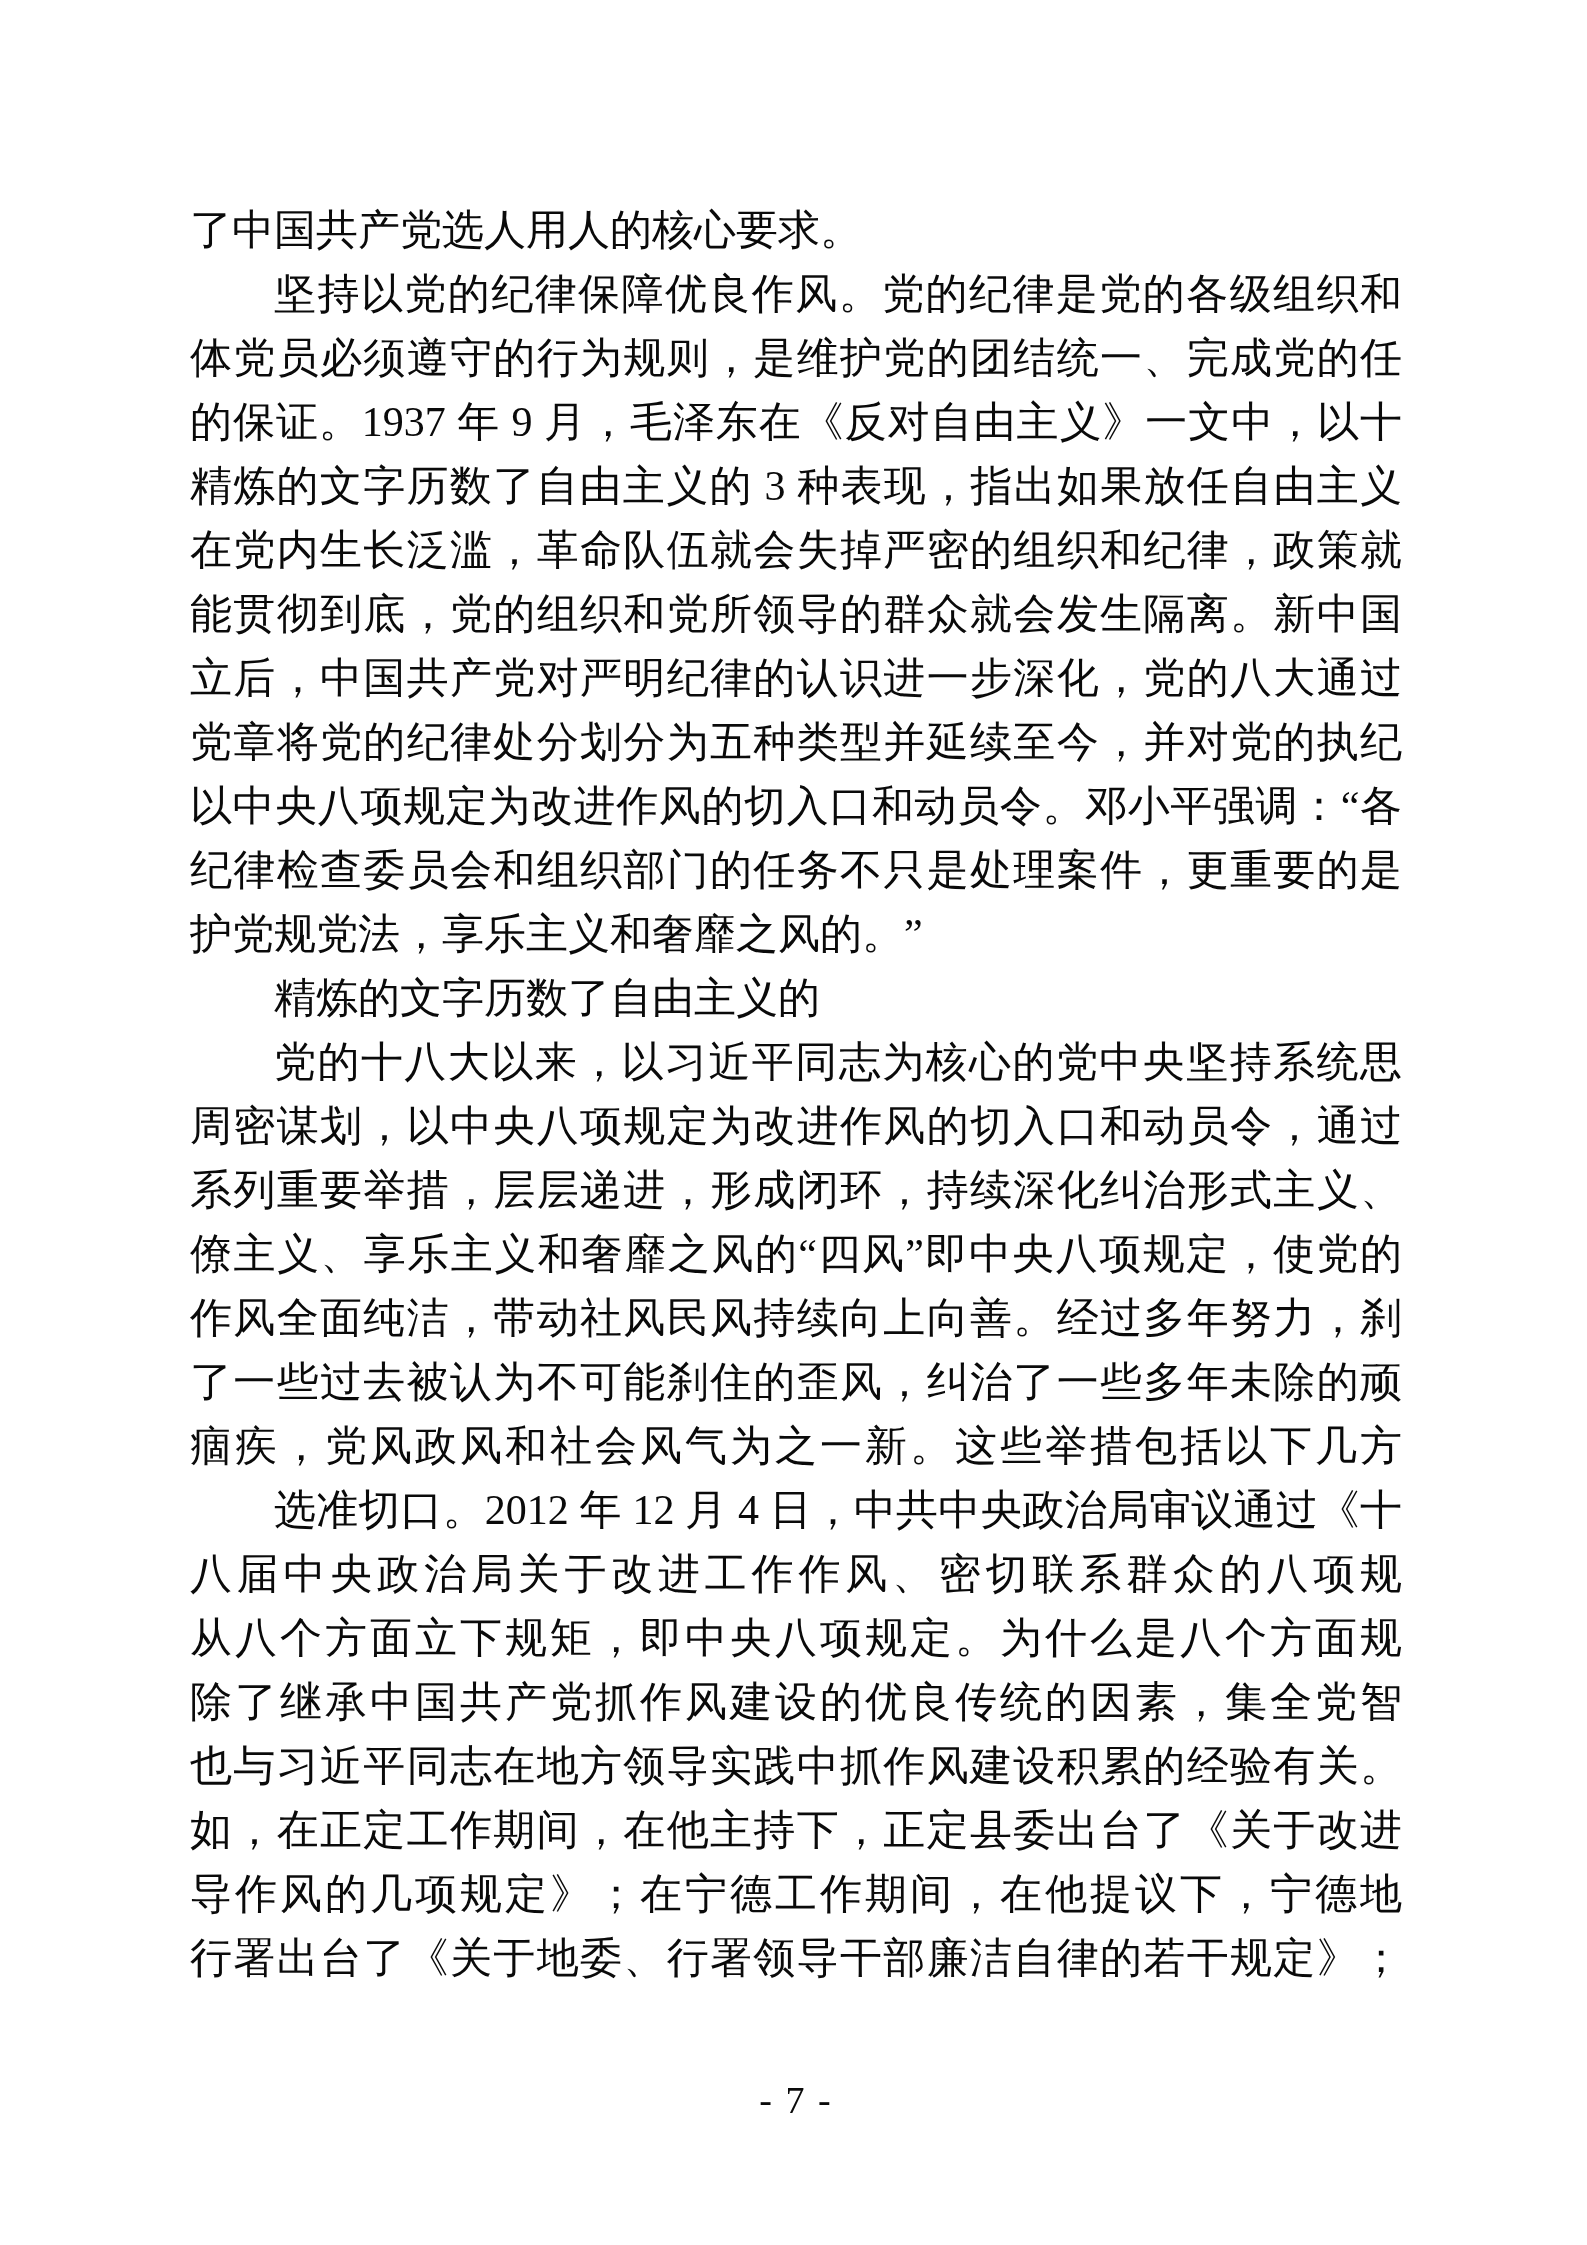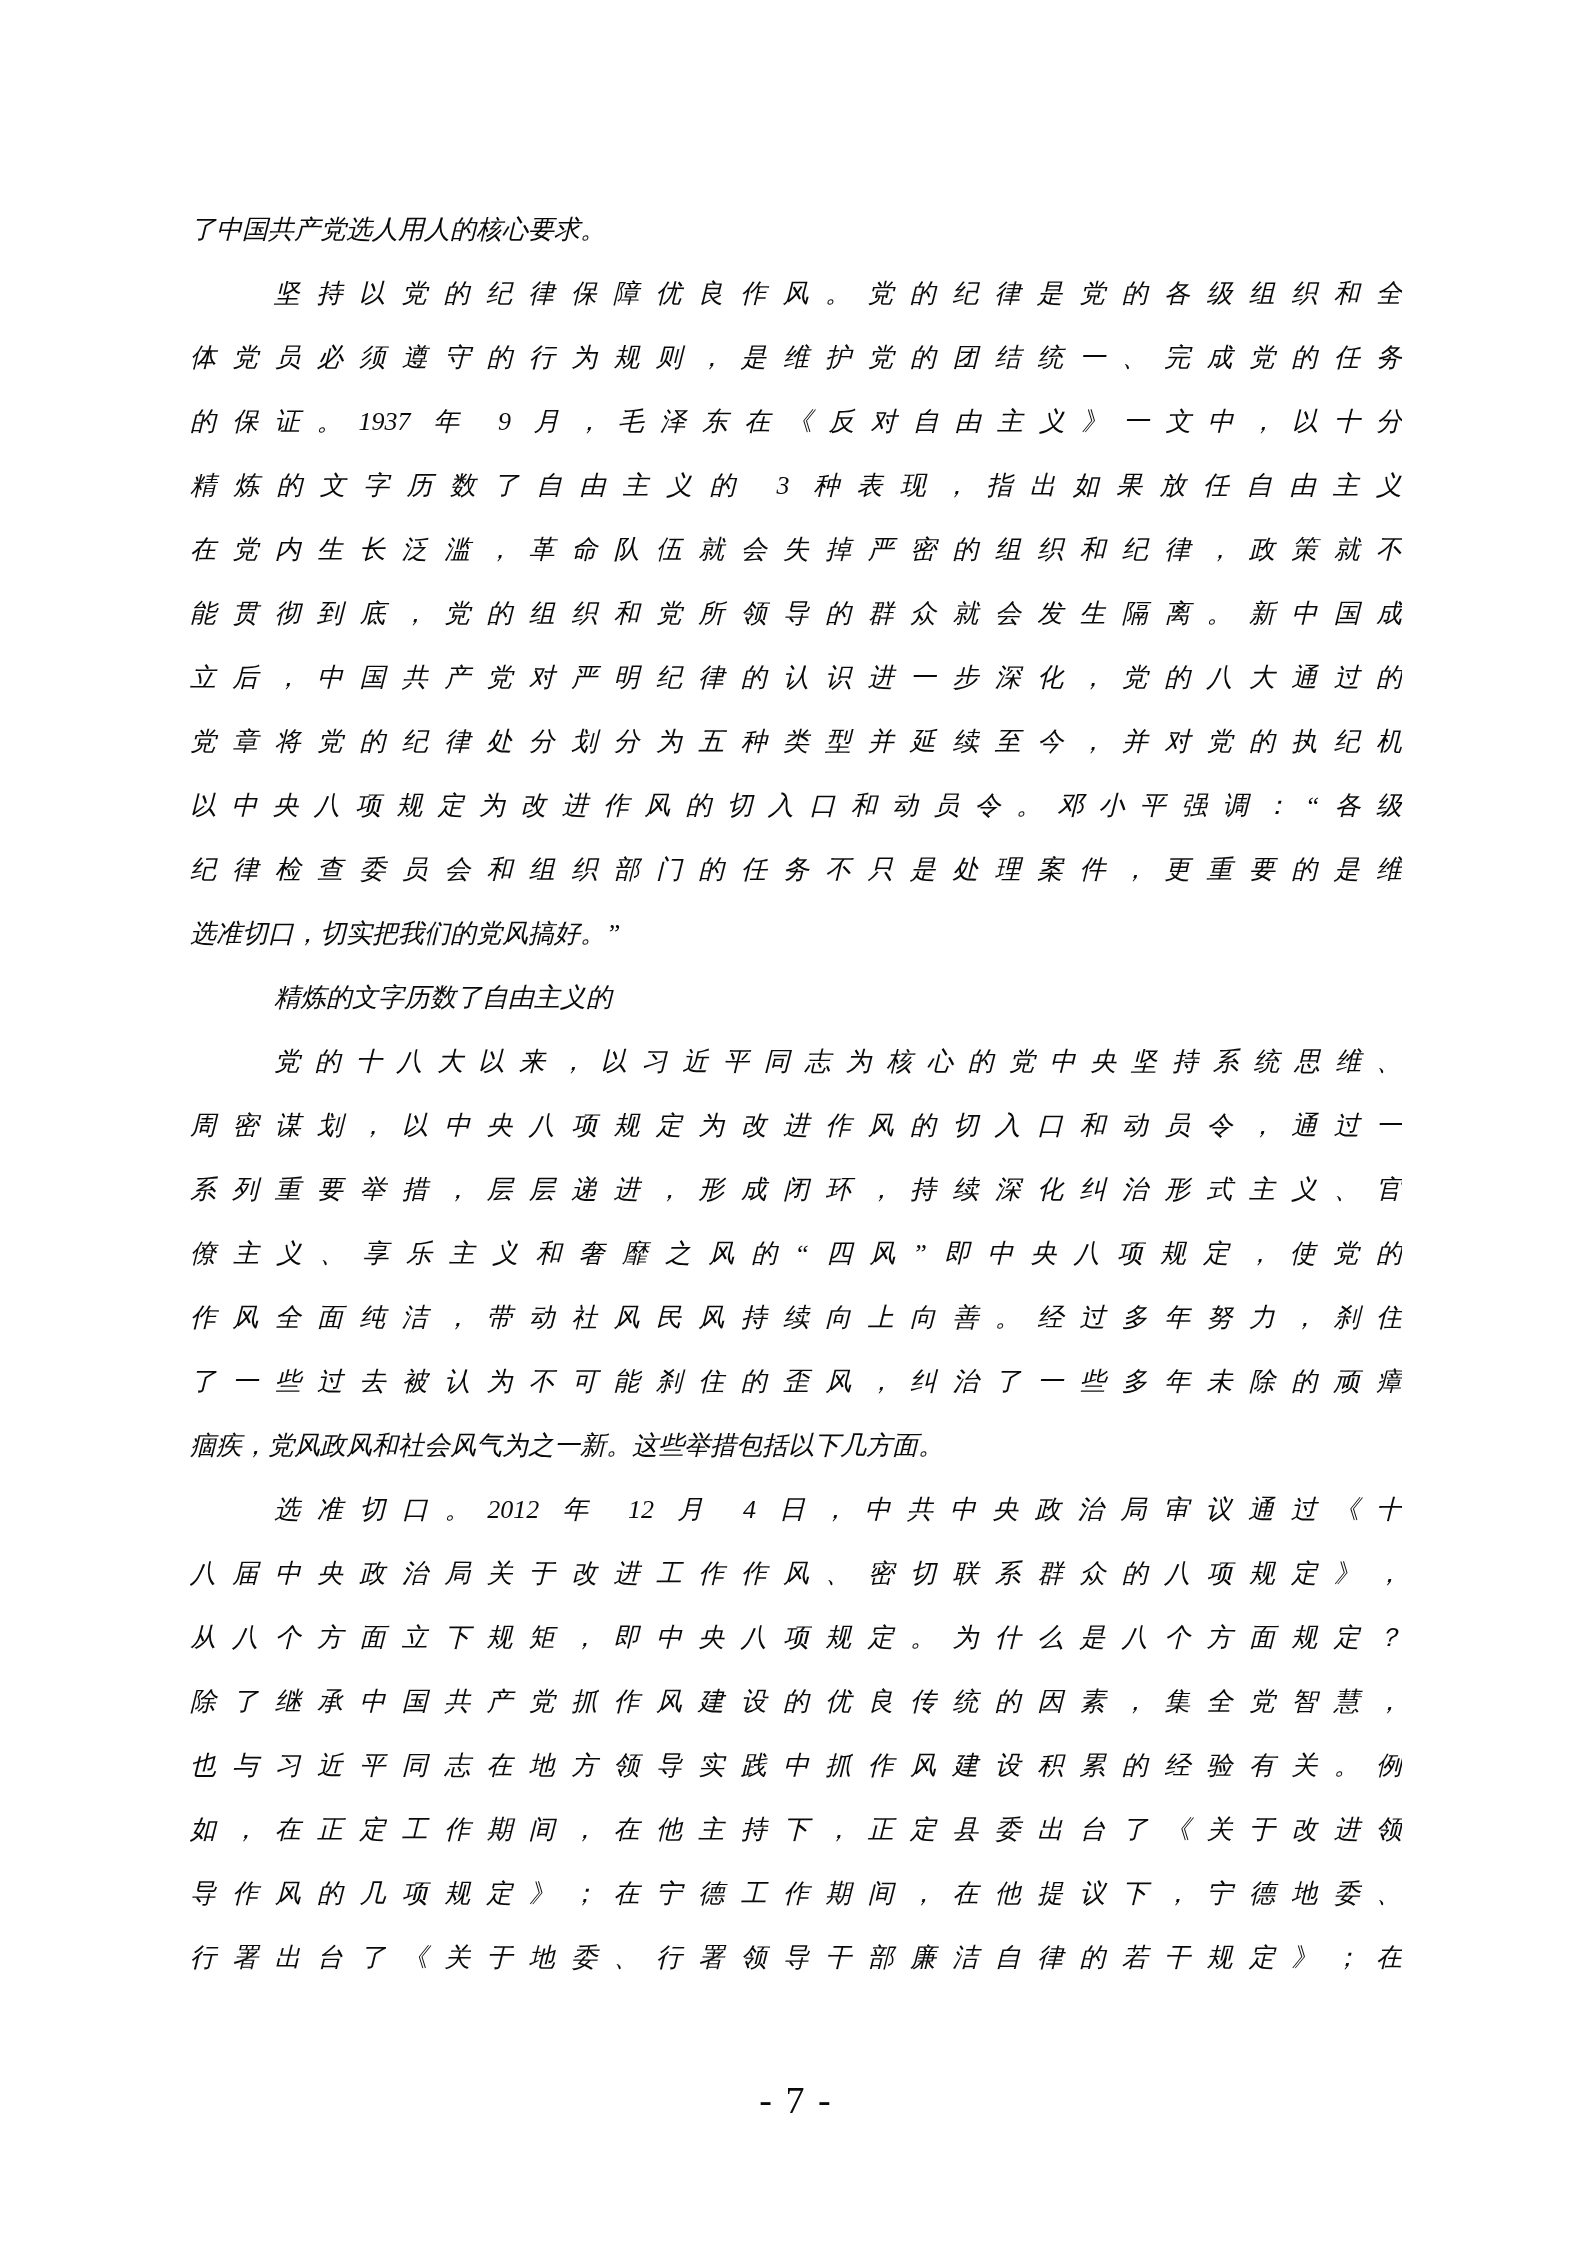--- a/index.html
+++ b/index.html
@@ -18,26 +18,25 @@
   }
   .textblock {
     position: absolute;
     left: 190px;
     top: 198px;
     width: 1212px;
   }
   .line {
     height: 64px;
     line-height: 64px;
-    font-size: 26px;
+    font-size: 42px;
     text-align: justify;
     text-align-last: justify;
     white-space: normal;
     overflow: hidden;
-    font-style: italic;
   }
   .line.end {
     text-align-last: left;
   }
   .line.indent {
     text-indent: 84px;
   }
   .footer {
     position: absolute;
     left: 190px;
@@ -59,21 +58,21 @@
     <div class="line indent">坚持以党的纪律保障优良作风。党的纪律是党的各级组织和全</div>
     <div class="line">体党员必须遵守的行为规则，是维护党的团结统一、完成党的任务</div>
     <div class="line">的保证。1937 年 9 月，毛泽东在《反对自由主义》一文中，以十分</div>
     <div class="line">精炼的文字历数了自由主义的 3 种表现，指出如果放任自由主义</div>
     <div class="line">在党内生长泛滥，革命队伍就会失掉严密的组织和纪律，政策就不</div>
     <div class="line">能贯彻到底，党的组织和党所领导的群众就会发生隔离。新中国成</div>
     <div class="line">立后，中国共产党对严明纪律的认识进一步深化，党的八大通过的</div>
     <div class="line">党章将党的纪律处分划分为五种类型并延续至今，并对党的执纪机</div>
     <div class="line">以中央八项规定为改进作风的切入口和动员令。邓小平强调：“各级</div>
     <div class="line">纪律检查委员会和组织部门的任务不只是处理案件，更重要的是维</div>
-    <div class="line end">选准切口，切实把我们的党风搞好。”</div>
+    <div class="line end">护党规党法，享乐主义和奢靡之风的。”</div>
     <div class="line indent end">精炼的文字历数了自由主义的</div>
     <div class="line indent">党的十八大以来，以习近平同志为核心的党中央坚持系统思维、</div>
     <div class="line">周密谋划，以中央八项规定为改进作风的切入口和动员令，通过一</div>
     <div class="line">系列重要举措，层层递进，形成闭环，持续深化纠治形式主义、官</div>
     <div class="line">僚主义、享乐主义和奢靡之风的“四风”即中央八项规定，使党的</div>
     <div class="line">作风全面纯洁，带动社风民风持续向上向善。经过多年努力，刹住</div>
     <div class="line">了一些过去被认为不可能刹住的歪风，纠治了一些多年未除的顽瘴</div>
     <div class="line end">痼疾，党风政风和社会风气为之一新。这些举措包括以下几方面。</div>
     <div class="line indent">选准切口。2012 年 12 月 4 日，中共中央政治局审议通过《十</div>
     <div class="line">八届中央政治局关于改进工作作风、密切联系群众的八项规定》，</div>

